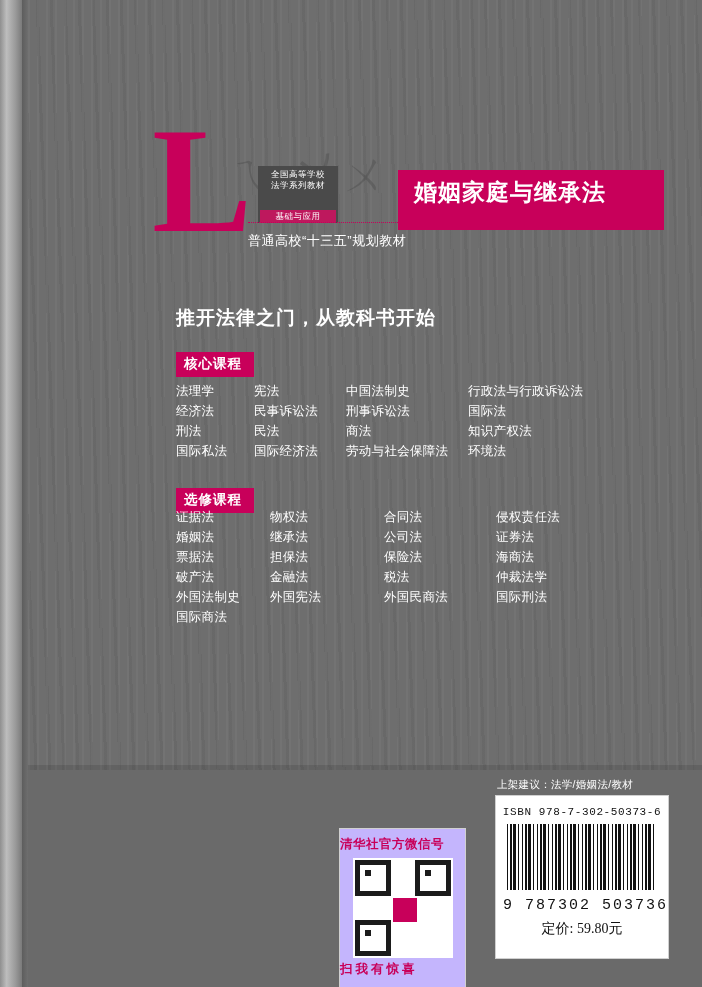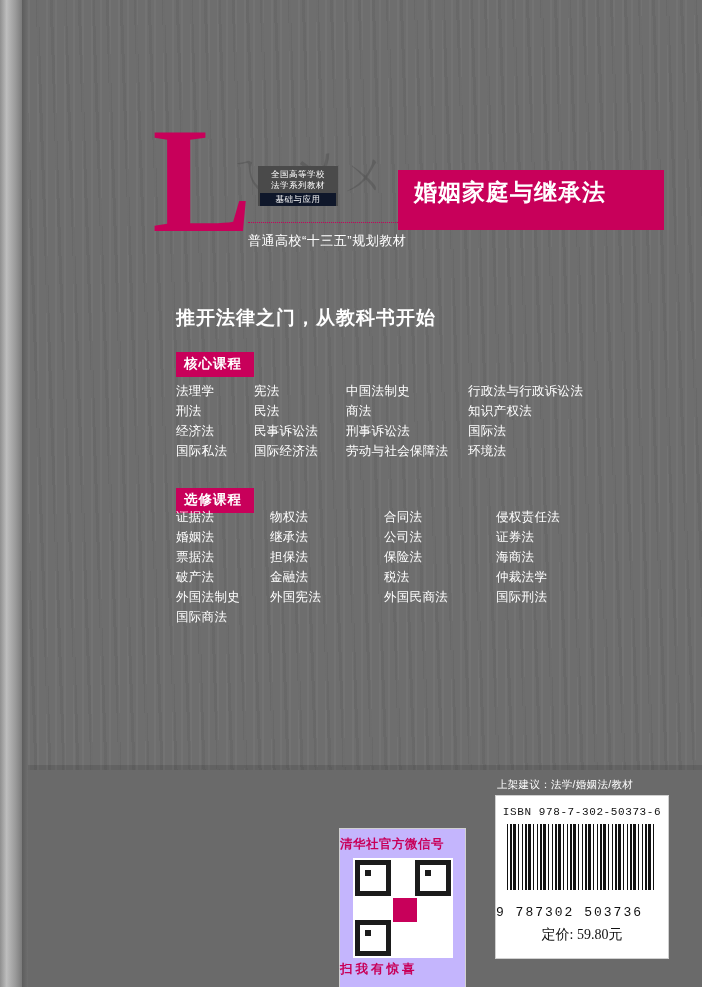--- a/index.html
+++ b/index.html
@@ -109,22 +109,22 @@
     padding: 3px 2px 0 2px;
     text-align: center;
   }
   .badge .b1, .badge .b2 {
     color: #ffffff;
     font-size: 8.5px;
     line-height: 11px;
     letter-spacing: .5px;
   }
   .badge .b3 {
-    margin-top: 2px;
-    background: #0f172a;
+    margin-top: 19px;
+    background: #be185d;
     color: #ffffff;
     font-size: 8.5px;
     line-height: 13px;
     letter-spacing: .5px;
   }
   .title-bar {
     position: absolute;
     left: 398px;
     top: 170px;
     width: 266px;
@@ -289,25 +289,25 @@
   }
   .barcode {
     margin: 6px auto 0 auto;
     width: 150px;
     height: 66px;
     background-image: repeating-linear-gradient(90deg,
       #111 0 1px, #fff 1px 3px, #111 3px 5px, #fff 5px 6px,
       #111 6px 9px, #fff 9px 11px, #111 11px 12px, #fff 12px 15px);
   }
   .barcode-digits {
-    margin-top: 15px;
-    text-align: left;
+    margin-top: 7px;
+    text-align: right;
     color: #111;
     font-family: "Liberation Mono", monospace;
-    font-size: 13px;
+    font-size: 15px;
     letter-spacing: 2px;
   }
   .price {
     margin-top: 6px;
     text-align: center;
     color: #111;
     font-size: 14px;
     font-family: "Liberation Serif", serif;
   }
 </style>
@@ -343,30 +343,30 @@
 
   <div class="sec-head sec-core">核心课程</div>
   <div class="grid grid-core">
     <div class="row">
       <div class="c0">法理学</div>
       <div class="c1">宪法</div>
       <div class="c2">中国法制史</div>
       <div class="c3">行政法与行政诉讼法</div>
     </div>
     <div class="row">
+      <div class="c0">经济法</div>
+      <div class="c1">民事诉讼法</div>
+      <div class="c2">刑事诉讼法</div>
+      <div class="c3">国际法</div>
+    </div>
+    <div class="row">
       <div class="c0">刑法</div>
       <div class="c1">民法</div>
       <div class="c2">商法</div>
       <div class="c3">知识产权法</div>
-    </div>
-    <div class="row">
-      <div class="c0">经济法</div>
-      <div class="c1">民事诉讼法</div>
-      <div class="c2">刑事诉讼法</div>
-      <div class="c3">国际法</div>
     </div>
     <div class="row">
       <div class="c0">国际私法</div>
       <div class="c1">国际经济法</div>
       <div class="c2">劳动与社会保障法</div>
       <div class="c3">环境法</div>
     </div>
   </div>
 
   <div class="sec-head sec-elect">选修课程</div>

